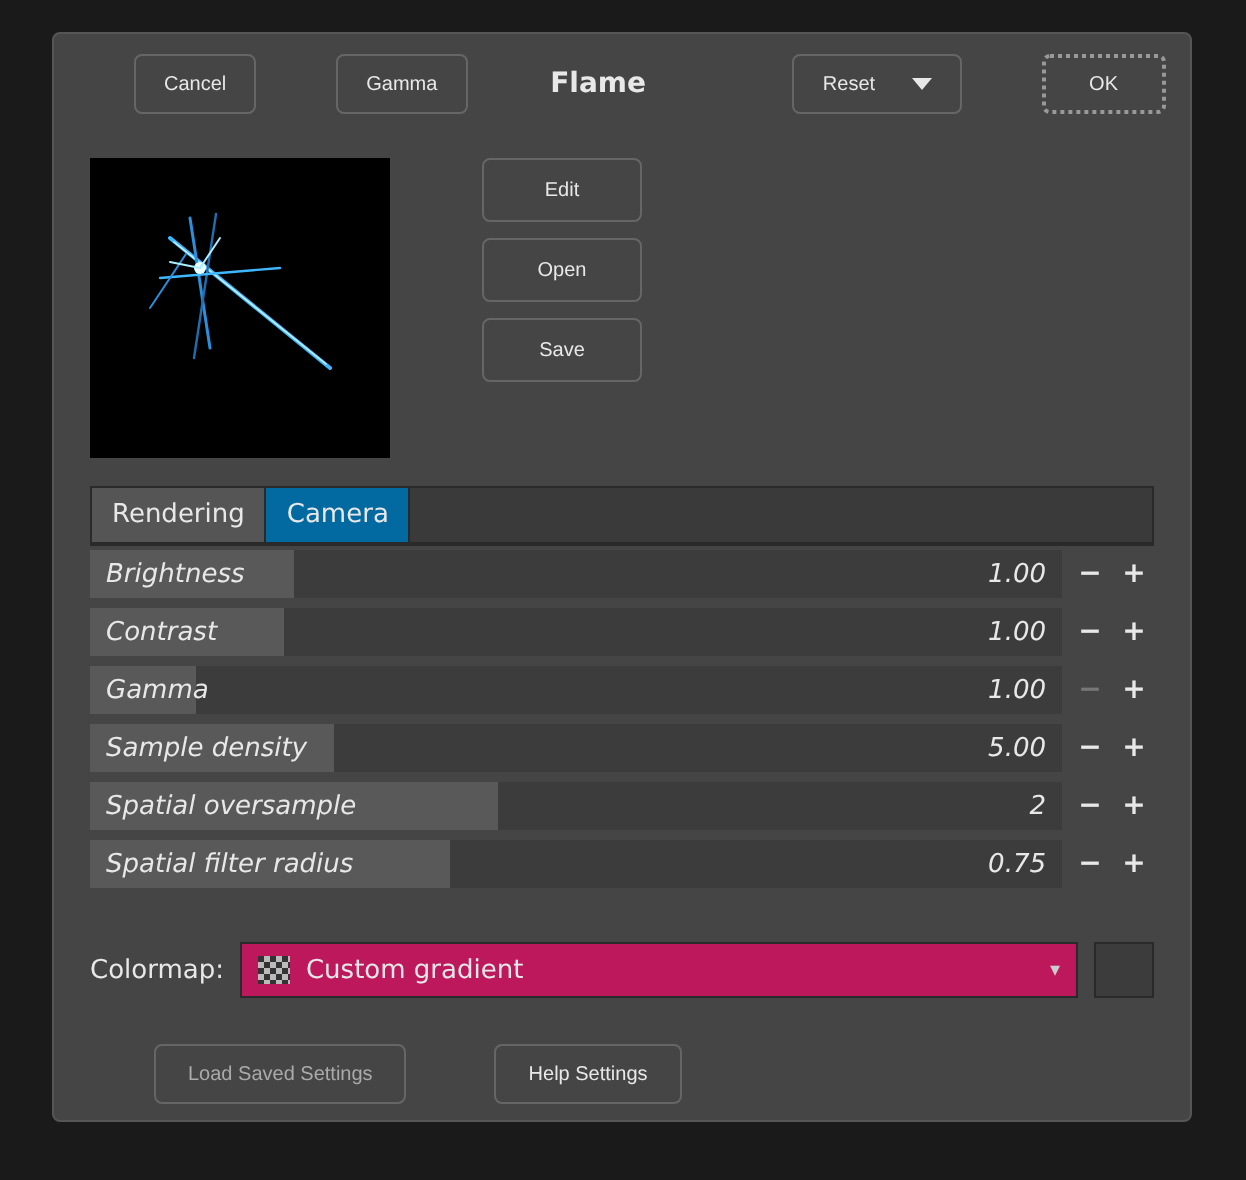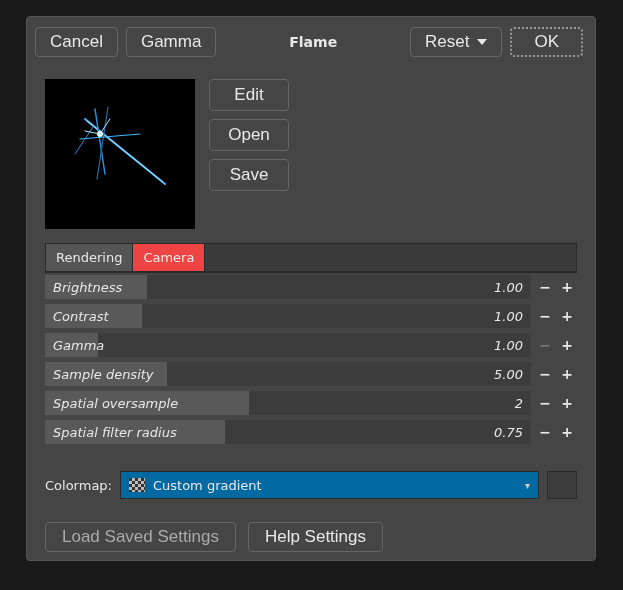--- a/index.html
+++ b/index.html
@@ -41,34 +41,35 @@
     padding: 10px 12px 10px 8px;
     gap: 8px;
   }
   .btn {
     background: var(--bg-dialog);
     border: 1px solid var(--border-light);
     border-radius: 4px;
     color: var(--text);
     height: 30px;
     padding: 0 14px;
-    font-size: 17px;
+    font-size: 10px;
     cursor: pointer;
     display: inline-flex;
     align-items: center;
     justify-content: center;
+    margin-left: 32px;
   }
   .btn.small { height: 32px; width: 80px; }
   .title {
     flex: 1;
     text-align: center;
     font-weight: bold;
     font-size: 14px;
   }
-  .reset-btn { display: inline-flex; gap: 8px; }
+  .reset-btn { display: inline-flex; gap: 18px; }
   .chevron {
     width: 0; height: 0;
     border-left: 5px solid transparent;
     border-right: 5px solid transparent;
     border-top: 6px solid var(--text);
     display: inline-block;
   }
   .ok-btn {
     border: 2px dotted #999;
     padding: 0 22px;
@@ -102,21 +103,21 @@
     border: 1px solid var(--border-dark);
     background: var(--bg-darker);
   }
   .tabbar {
     display: flex;
     background: var(--bg-darker);
     border-bottom: 1px solid var(--border-dark);
   }
   .tab {
     padding: 6px 10px;
-    background: #ef4444;
+    background: #0369a1;
     border-right: 1px solid var(--border-dark);
     cursor: pointer;
     font-size: 13px;
   }
   .tab.active {
     background: var(--tab-active);
   }
   
   .sliders {
     display: flex;
@@ -181,21 +182,21 @@
     display: flex;
     align-items: center;
     gap: 8px;
     margin-top: 24px;
     height: 30px;
   }
   .colormap-label { font-size: 13px; }
   .colormap-select {
     flex: 1;
     height: 28px;
-    background: #0369a1;
+    background: #be185d;
     border: 1px solid var(--border-dark);
     display: flex;
     align-items: center;
     padding: 0 8px;
     cursor: pointer;
     gap: 8px;
   }
   .checker {
     width: 16px; height: 14px;
     background:

